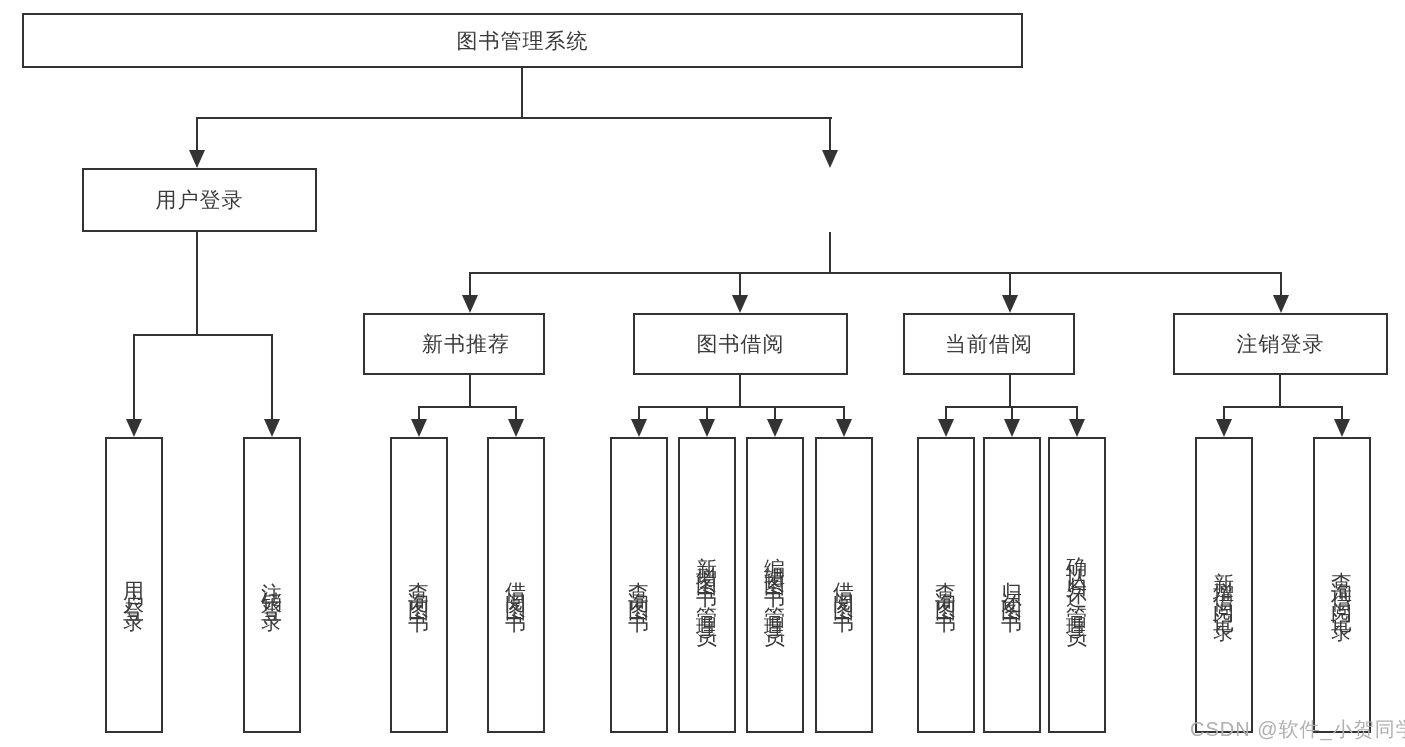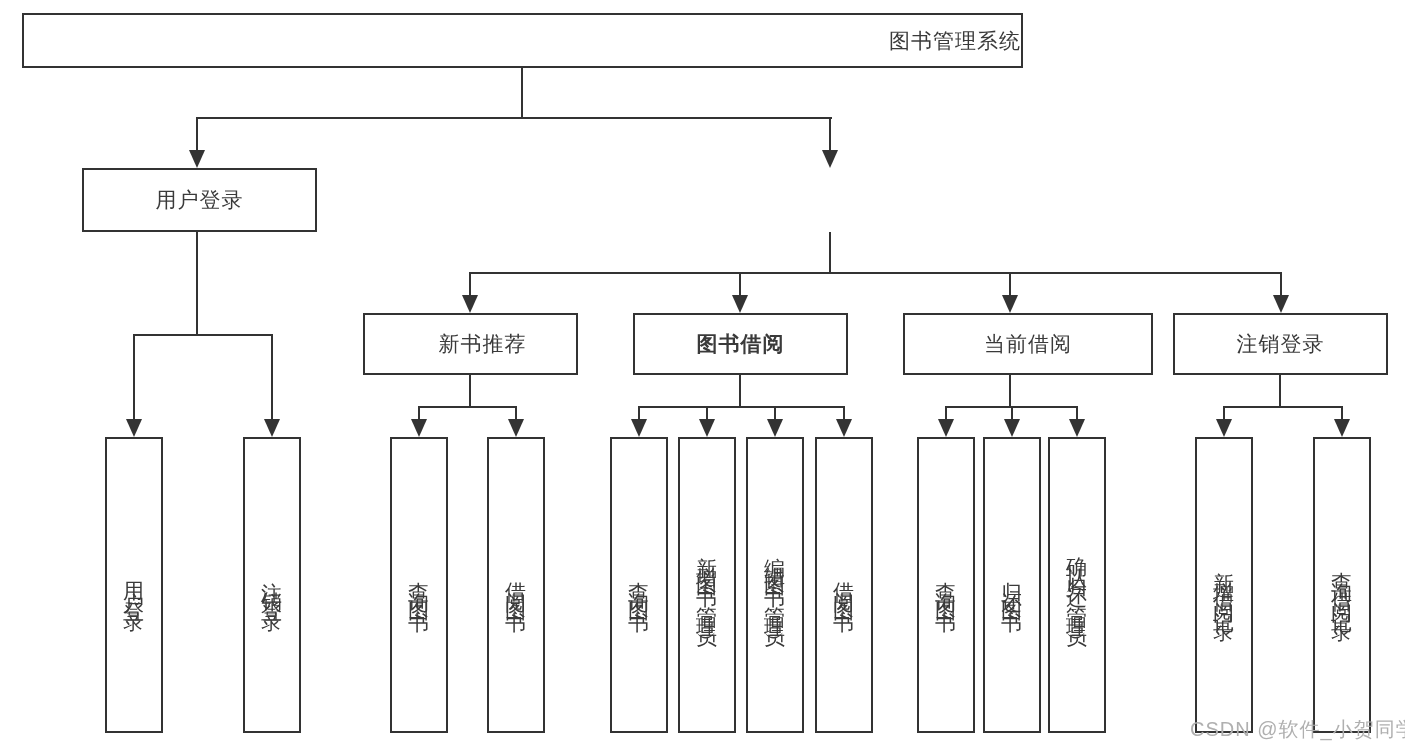--- a/index.html
+++ b/index.html
@@ -49,21 +49,21 @@
     letter-spacing:1px;
     white-space:nowrap;
     z-index:5;
   }
 </style>
 </head>
 <body>
 
 <div class="stage">
 
-  <div class="box" style="left:22px;top:13px;width:1001px;height:55px;justify-content:flex-end;">
+  <div class="box" style="left:22px;top:13px;width:1001px;height:55px;">
     <span>图书管理系统</span>
   </div>
 
   <div class="vline" style="left:521px;top:68px;height:50px;"></div>
   <div class="hline" style="left:196px;top:117px;width:636px;"></div>
   <div class="vline" style="left:196px;top:117px;height:35px;"></div>
   <div class="arrow" style="left:189px;top:150px;"></div>
   <div class="vline" style="left:829px;top:117px;height:35px;"></div>
   <div class="arrow" style="left:822px;top:150px;"></div>
 
@@ -82,27 +82,27 @@
   <div class="hline" style="left:469px;top:272px;width:813px;"></div>
   <div class="vline" style="left:469px;top:272px;height:25px;"></div>
   <div class="arrow" style="left:462px;top:295px;"></div>
   <div class="vline" style="left:739px;top:272px;height:25px;"></div>
   <div class="arrow" style="left:732px;top:295px;"></div>
   <div class="vline" style="left:1009px;top:272px;height:25px;"></div>
   <div class="arrow" style="left:1002px;top:295px;"></div>
   <div class="vline" style="left:1280px;top:272px;height:25px;"></div>
   <div class="arrow" style="left:1273px;top:295px;"></div>
 
-  <div class="box" style="left:363px;top:313px;width:215px;height:62px;padding-left:24px;">
+  <div class="box" style="left:363px;top:313px;width:182px;height:62px;padding-left:24px;">
     <span>新书推荐</span>
   </div>
-  <div class="box" style="left:633px;top:313px;width:215px;height:62px;font-weight:bold;">
+  <div class="box" style="left:633px;top:313px;width:215px;height:62px;">
     <span>图书借阅</span>
   </div>
-  <div class="box" style="left:903px;top:313px;width:250px;height:62px;">
+  <div class="box" style="left:903px;top:313px;width:172px;height:62px;">
     <span>当前借阅</span>
   </div>
   <div class="box" style="left:1173px;top:313px;width:215px;height:62px;">
     <span>注销登录</span>
   </div>
 
   <div class="vline" style="left:469px;top:375px;height:33px;"></div>
   <div class="hline" style="left:418px;top:406px;width:99px;"></div>
   <div class="vline" style="left:418px;top:406px;height:16px;"></div>
   <div class="arrow" style="left:411px;top:419px;"></div>

